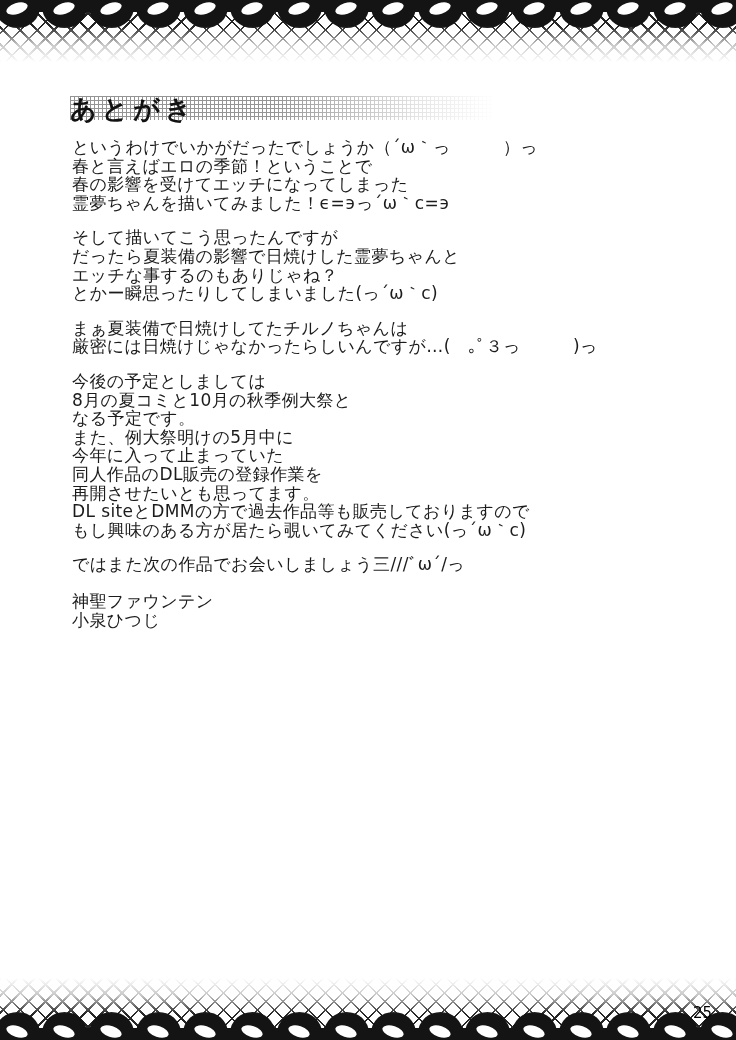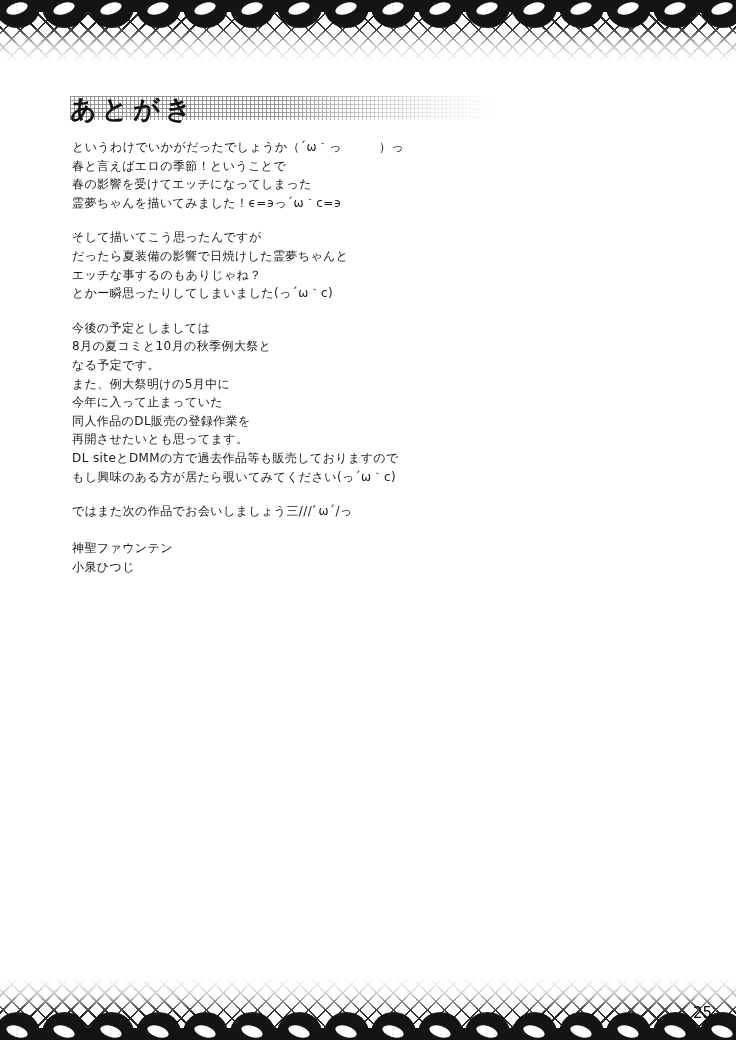--- a/index.html
+++ b/index.html
@@ -128,21 +128,21 @@
     font-family: "DejaVu Sans", sans-serif;
     white-space: nowrap;
   }
 
   
   .body-text {
     position: absolute;
     left: 72px;
     top: 138px;
     width: 600px;
-    font-size: 12px;
+    font-size: 17px;
     line-height: 18.6px;
     color: #1b1b1b;
     font-family: "DejaVu Sans", sans-serif;
     letter-spacing: 0.4px;
   }
   .para {
     margin: 0 0 16px 0;
     white-space: pre-wrap;
   }
   .para:last-child { margin-bottom: 16px; }
@@ -199,20 +199,22 @@
 
   <div class="body-text">
     <p class="para">というわけでいかがだったでしょうか（´ω｀っ　　　）っ
 春と言えばエロの季節！ということで
 春の影響を受けてエッチになってしまった
 霊夢ちゃんを描いてみました！ϵ=϶っ´ω｀ϲ=϶</p>
     <p class="para">そして描いてこう思ったんですが
 だったら夏装備の影響で日焼けした霊夢ちゃんと
 エッチな事するのもありじゃね？
 とかー瞬思ったりしてしまいました(っ´ω｀c)</p>
+    <p class="para">まぁ夏装備で日焼けしてたチルノちゃんは
+厳密には日焼けじゃなかったらしいんですが…(　｡ﾟ３っ　　　)っ</p>
     <p class="para">今後の予定としましては
 8月の夏コミと10月の秋季例大祭と
 なる予定です。
 また、例大祭明けの5月中に
 今年に入って止まっていた
 同人作品のDL販売の登録作業を
 再開させたいとも思ってます。
 DL siteとDMMの方で過去作品等も販売しておりますので
 もし興味のある方が居たら覗いてみてください(っ´ω｀c)</p>
     <p class="para">ではまた次の作品でお会いしましょう三///ﾞω´/っ</p>

